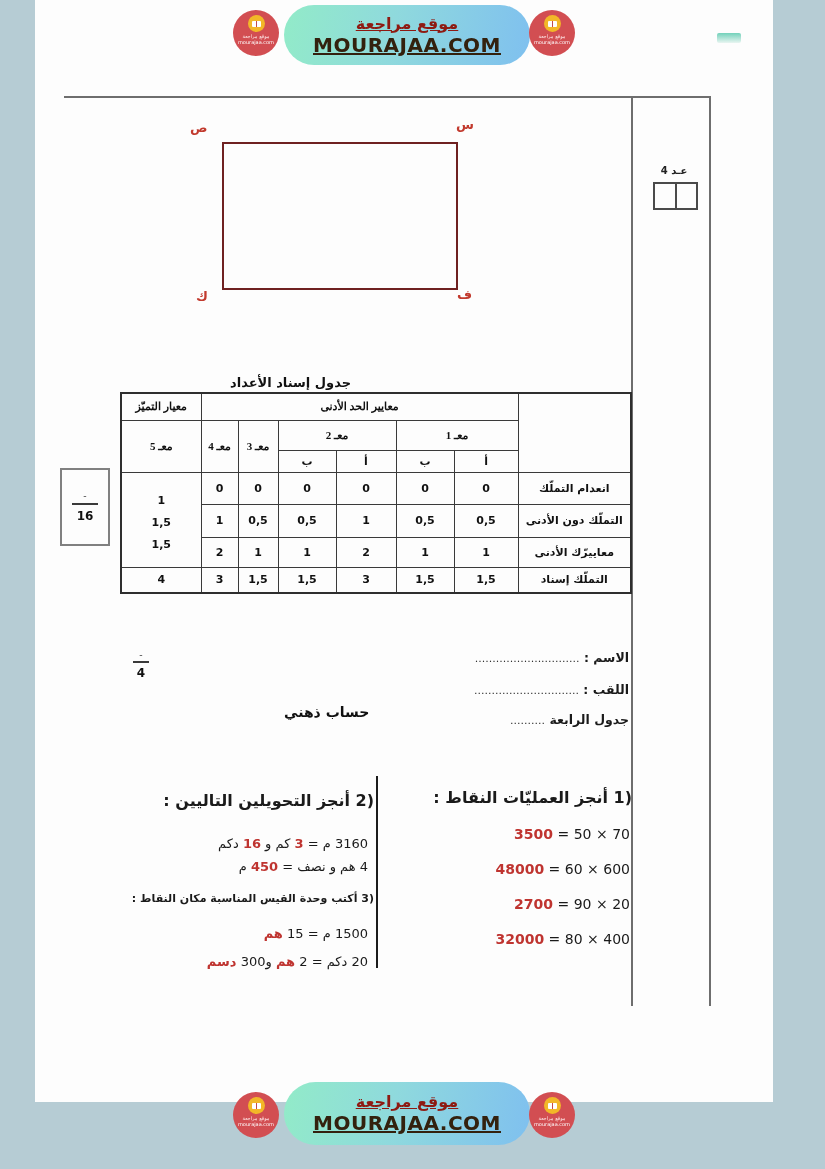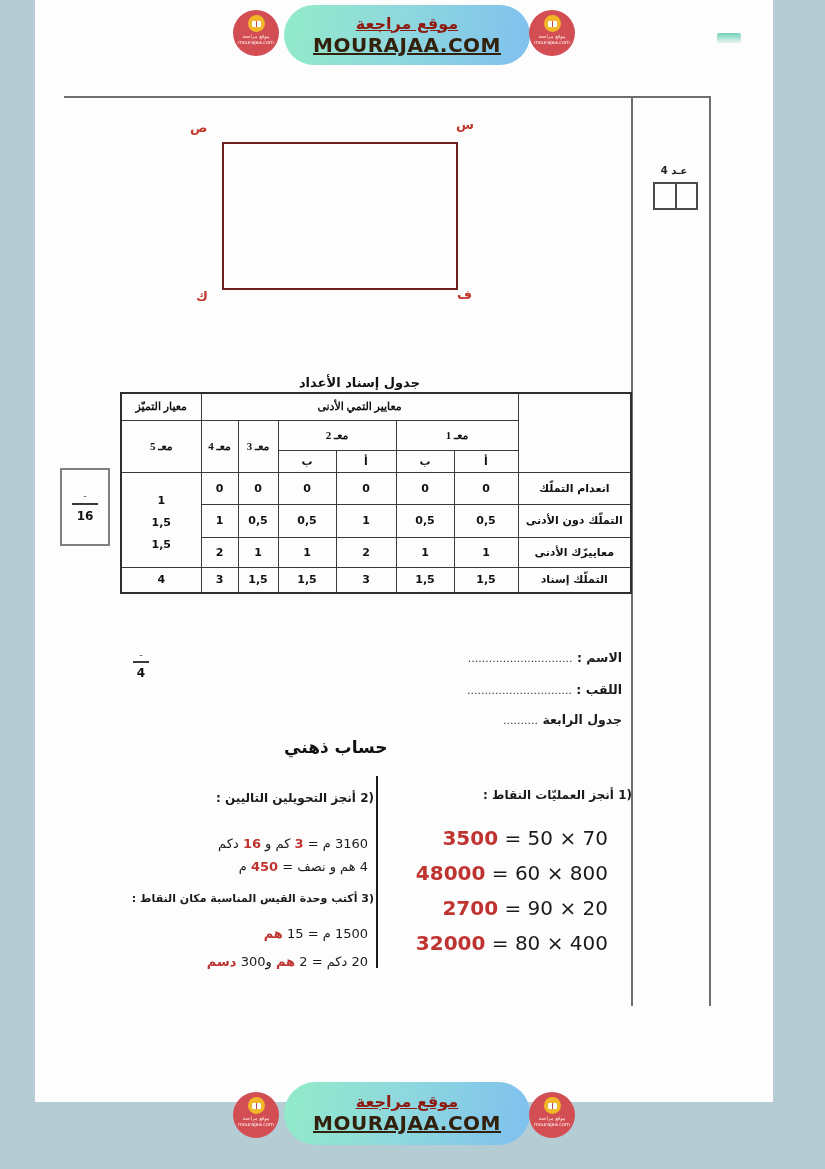--- a/index.html
+++ b/index.html
@@ -32,21 +32,21 @@
 
   
   .sh-label { position:absolute; left:650px; top:165px; width:48px; text-align:center;
               font-size:10px; font-weight:bold; color:#222; }
   .sh-box { position:absolute; left:653px; top:182px; width:45px; height:28px;
             border:2px solid #4a4a4a; display:flex; }
   .sh-box .cell { flex:1; }
   .sh-box .cell:first-child { border-right:2px solid #4a4a4a; }
 
   
-  .tbl-title { position:absolute; left:230px; top:375px; width:190px; text-align:right;
+  .tbl-title { position:absolute; left:230px; top:375px; width:190px; text-align:left;
                font-size:13px; font-weight:bold; color:#111; }
   table.grading { position:absolute; left:120px; top:392px; width:510px; border-collapse:collapse;
                   table-layout:fixed; border:2px solid #2e2e2e; }
   table.grading td { border:1.5px solid #3a3a3a; text-align:center; vertical-align:middle;
                      font-size:11px; font-weight:bold; color:#111; padding:0; }
   td.hdr { font-size:10.5px;font-family:Liberation Serif, serif; }
   td.sub { font-size:10px; }
   td.rowlab { font-size:10.5px; }
   .c5merge { display:flex; flex-direction:column; align-items:center; justify-content:flex-start;
              gap:9px; padding-top:6px; font-size:11px; font-weight:bold; }
@@ -55,31 +55,31 @@
   .frac16 { position:absolute; left:60px; top:468px; width:50px; height:78px; border:2px solid #808080;
             display:flex; flex-direction:column; align-items:center; justify-content:center; }
   .frac4  { position:absolute; left:128px; top:650px; width:26px;
             display:flex; flex-direction:column; align-items:center; }
   .frac-num { font-size:8px; color:#333; line-height:1; }
   .frac-bar16 { width:26px; height:2.5px; background:#3a3a3a; margin:4px 0; }
   .frac-bar4  { width:16px; height:2px; background:#3a3a3a; margin:3px 0; }
   .frac-den { font-size:12px; font-weight:bold; color:#111; }
 
   
-  .name-line { position:absolute; right:203px; direction:rtl; font-size:12.5px; font-weight:bold; color:#1a1a1a; white-space:nowrap;margin-left:6px; }
+  .name-line { position:absolute; right:196px; direction:rtl; font-size:12.5px; font-weight:bold; color:#1a1a1a; white-space:nowrap;margin-left:6px; }
   .name-line .dots { font-weight:normal; font-size:11px; letter-spacing:1px; color:#333; }
 
   
-  .mm-title { position:absolute; left:284px; top:737px; font-size:17px; font-weight:bold; color:#111; }
+  .mm-title { position:absolute; left:284px; top:704px; font-size:14px; font-weight:bold; color:#111; }
   .divider { position:absolute; left:376px; top:776px; width:2px; height:192px; background:#1c1c1c; }
   .col { position:absolute; direction:rtl; }
   .col .line { position:absolute; right:0; white-space:nowrap; color:#1a1a1a; }
-  .heading { font-size:12px; font-weight:bold; }
+  .heading { font-size:16px; font-weight:bold; }
   .heading .marker { display:inline-block; }
-  .op { font-size:20px; padding-right:24px; }
+  .op { font-size:14px; padding-right:2px; }
   .cv { font-size:13px; padding-right:6px; }
   .red { color:#bf3430; font-weight:bold; }
 </style>
 </head>
 <body>
 
 <div class="screen">
   <div class="page"></div>
 
   <div class="pill" style="left:284px; top:5px;">
@@ -126,21 +126,21 @@
         <col style="width:40px">
         <col style="width:58px">
       <col style="width:60px">
         <col style="width:58px">
         <col style="width:64px">
         <col style="width:113px">
     </colgroup>
     <tbody>
         <tr style="height:27px">
       <td class="hdr">معيار التميّز</td>
-      <td class="hdr" colspan="6">معايير التمي الأدنى</td>
+      <td class="hdr" colspan="6">معايير الحد الأدنى</td>
       <td rowspan="3"></td>
     </tr>
     <tr style="height:30px">
       <td class="hdr" rowspan="2">معـ 5</td>
       <td class="hdr" rowspan="2">معـ 4</td>
       <td class="hdr" rowspan="2">معـ 3</td>
       <td class="hdr" colspan="2">معـ 2</td>
       <td class="hdr" colspan="2">معـ 1</td>
     </tr>
     <tr style="height:22px">
@@ -227,21 +227,21 @@
   <div class="col" style="left:420px; top:788px; width:212px; height:180px;">
     <div class="line heading" style="top:0;">
       <span class="marker" dir="ltr">1)</span>
       <span>أنجز العمليّات النقاط :</span>
     </div>
     <div class="line op" style="top:38px;">
       <span>70 × 50 =</span>
       <span class="red">3500</span>
     </div>
     <div class="line op" style="top:73px;">
-      <span>800 × 60 =</span>
+      <span>600 × 60 =</span>
       <span class="red">48000</span>
     </div>
     <div class="line op" style="top:108px;">
       <span>20 × 90 =</span>
       <span class="red">2700</span>
     </div>
     <div class="line op" style="top:143px;">
       <span>400 × 80 =</span>
       <span class="red">32000</span>
     </div>

